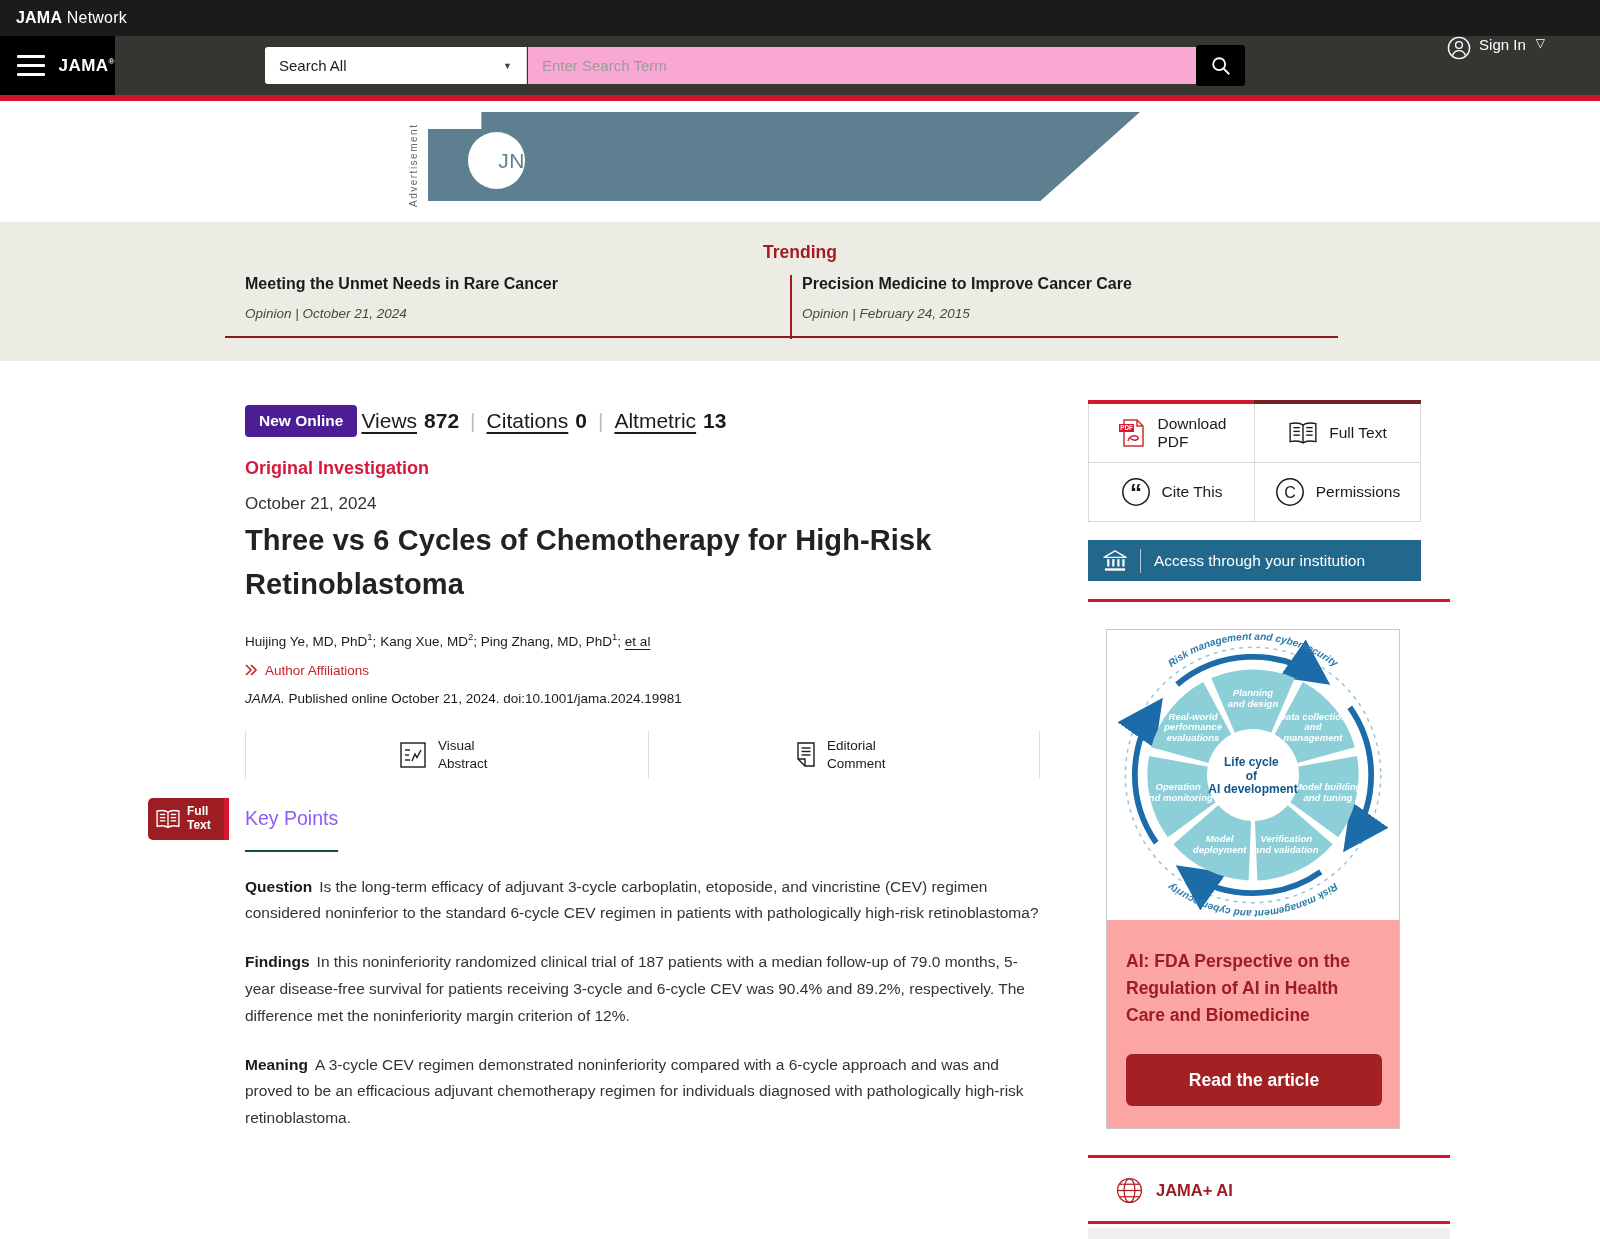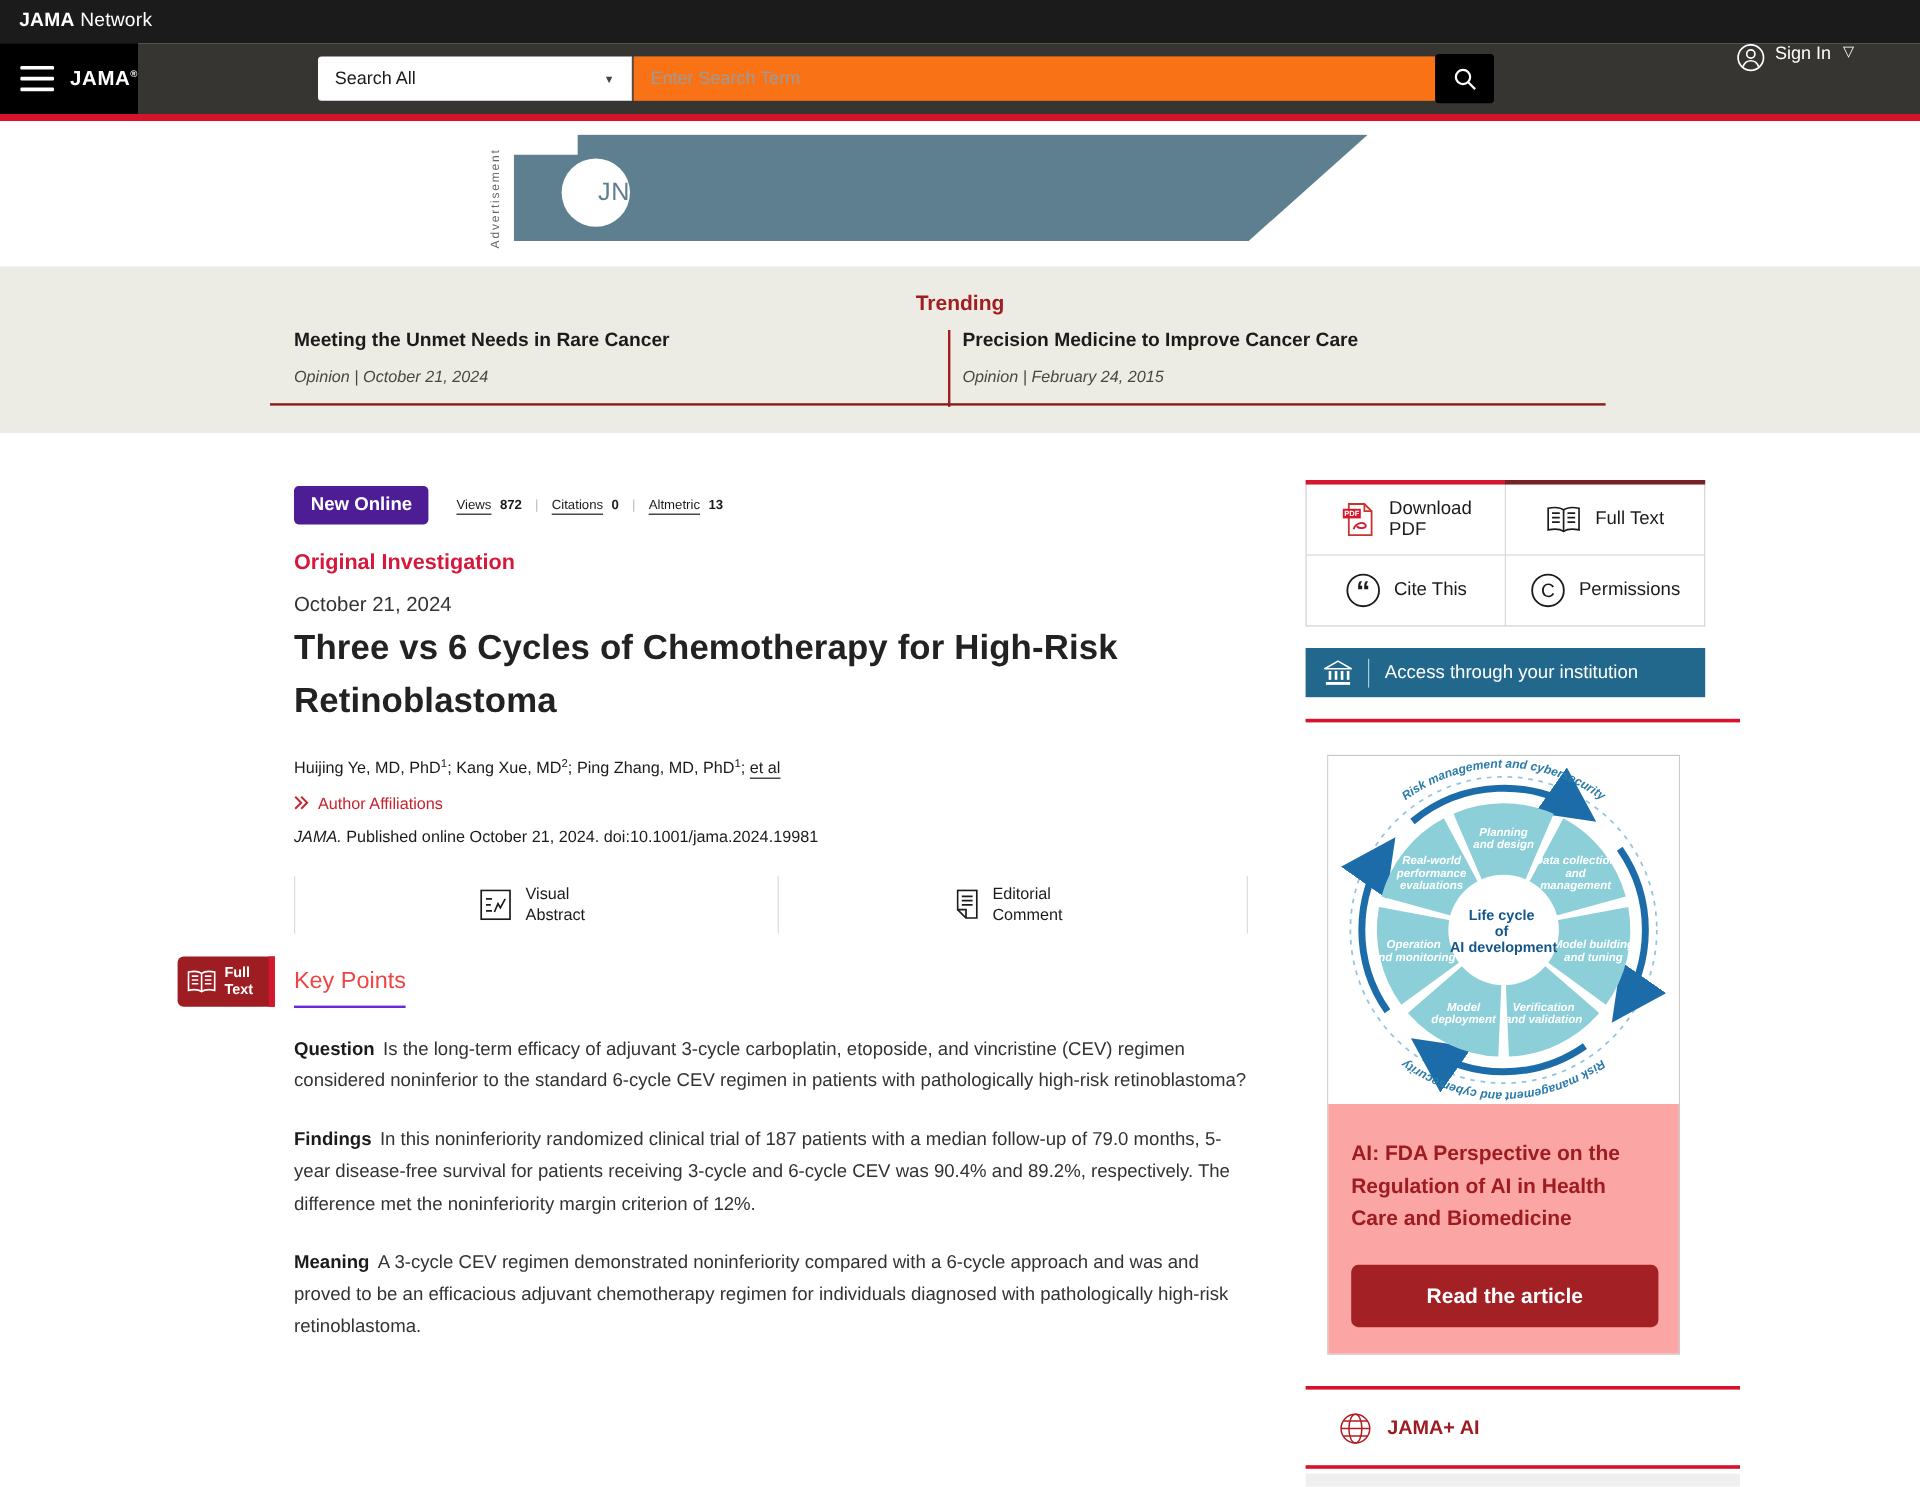--- a/index.html
+++ b/index.html
@@ -12,21 +12,21 @@
   .brand { color:#fff; font-size:16px; letter-spacing:.2px; cursor:pointer; }
   .brand b { font-weight:bold; }
   .navbar { position:absolute; left:0; top:36px; width:1600px; height:59px; background:#373531; }
   .logo-box { position:absolute; left:0; top:0; width:115px; height:59px; background:#000; display:flex; align-items:center; padding-left:17px; gap:13px; }
   .hamburger { width:32px; display:flex; flex-direction:column; gap:6px; cursor:pointer; }
   .hamburger span { display:block; height:3px; background:#fff; border-radius:1px; }
   .logo-jama { color:#fff; font-weight:bold; font-size:17px; letter-spacing:.5px; }
   .logo-jama sup { font-size:8px; }
   .search-select { position:absolute; left:265px; top:11px; width:262px; height:37px; background:#fff; border-radius:3px 0 0 3px; display:flex; align-items:center; padding:0 14px; font-size:15px; color:#1b1b1b; cursor:pointer; border-right:1px solid #ddd; }
   .search-select .caret { margin-left:auto; font-size:9px; color:#444; }
-  .search-input { position:absolute; left:528px; top:11px; width:668px; height:37px; border:none; outline:none; padding:0 14px; font-size:15px; font-family:"Liberation Sans",sans-serif; color:#1b1b1b; background:#f97316; }
+  .search-input { position:absolute; left:528px; top:11px; width:668px; height:37px; border:none; outline:none; padding:0 14px; font-size:15px; font-family:"Liberation Sans",sans-serif; color:#1b1b1b; background:#f9a8d4; }
   .search-input::placeholder { color:#9b9b9b; }
   .search-btn { position:absolute; left:1196px; top:9px; width:49px; height:41px; background:#000; border:none; border-radius:3px; display:flex; align-items:center; justify-content:center; cursor:pointer; }
   .signin { position:absolute; right:55px; top:0; height:59px; display:flex; gap:8px; color:#fff; font-size:15px; cursor:pointer; }
   .signin .tri { font-size:12px; margin-left:2px; }
   .red-rule-top { position:absolute; left:0; top:95px; width:1600px; height:6px; background:#d6132b; }
 
   
   .ad-strip { position:absolute; left:0; top:101px; width:1600px; height:121px; background:#fff; }
   .ad-vert { position:absolute; left:408px; top:14px; height:92px; writing-mode:vertical-rl; transform:rotate(180deg); font-size:10px; color:#666; letter-spacing:1.5px; }
   .ad-banner { position:absolute; left:428px; top:11px; width:712px; height:89px; background:#5d7f90; clip-path:polygon(0 19%, 7.5% 19%, 7.5% 0, 100% 0, 86% 100%, 0 100%); cursor:pointer; }
@@ -39,40 +39,40 @@
   .trend-item { position:absolute; top:53px; cursor:pointer; }
   .trend-item .t { font-size:16px; font-weight:600; color:#1b1b1b; }
   .trend-item .m { margin-top:13px; font-style:italic; font-size:13.5px; color:#4a473e; }
   .trend-div { position:absolute; left:790px; top:53px; width:2px; height:64px; background:#a11d20; }
   .trend-rule { position:absolute; left:225px; top:114px; width:1113px; height:2px; background:#8c1a1c; }
 
   
   .article { position:absolute; left:245px; top:405px; width:795px; }
   .badge-row { display:flex; align-items:center; height:32px; }
   .badge { background:#4c1d95; color:#fff; font-weight:bold; font-size:15.5px; padding:7px 14px; border-radius:4px; cursor:pointer; }
-  .metrics { display:flex; align-items:center; margin-left:23px; font-size:11px; }
+  .metrics { display:flex; align-items:center; margin-left:4px; font-size:21px; }
   .metric-label { text-decoration:underline; text-underline-offset:4px; color:#1b1b1b; cursor:pointer; }
   .metric-val { font-weight:bold; margin-left:7px; }
   .metric-sep { color:#bbb; margin:0 11px; }
   .category { margin-top:21px; color:#d6193a; font-weight:bold; font-size:18px; cursor:pointer; }
   .date { margin-top:15px; font-size:17px; color:#333; }
   h1.title { margin-top:5px; font-size:29px; font-weight:bold; color:#222; line-height:1.5; letter-spacing:.1px; }
   .subtitle { margin-top:2px; font-size:27px; font-weight:300; color:#222; line-height:1.35; }
   .authors { margin-top:25px; font-size:13.5px; color:#1b1b1b; }
   .authors sup { font-size:9.5px; }
   .authors .etal { text-decoration:underline; text-underline-offset:3px; cursor:pointer; }
   .affil { margin-top:14px; display:flex; align-items:center; gap:7px; color:#c8232c; font-size:13.5px; cursor:pointer; }
   .citation { margin-top:13px; font-size:13.5px; color:#1b1b1b; }
   .citation .j { font-style:italic; }
   .actions-row { position:relative; margin-top:23px; height:52px; display:flex; }
   .actions-row::before, .actions-row::after, .actions-row .mid { content:""; position:absolute; top:2px; width:1px; height:48px; background:#ddd; }
   .actions-row::before { left:0; } .actions-row::after { right:0; } .actions-row .mid { left:403px; }
   .action { width:50%; display:flex; align-items:center; justify-content:center; gap:12px; font-size:13.5px; line-height:1.3; color:#1b1b1b; cursor:pointer; }
   .keypoints { position:relative; margin-top:26px; }
-  .kp-head { display:inline-block; color:#ef4444; font-size:19.5px; padding-bottom:9px; border-bottom:2px solid #6d28d9; }
+  .kp-head { display:inline-block; color:#8b5cf6; font-size:19.5px; padding-bottom:20px; border-bottom:2px solid #14532d; }
   .ft-tab { position:absolute; left:-97px; top:-9px; width:81px; height:42px; background:#9e1d22; border-radius:5px 0 0 5px; display:flex; align-items:center; padding-left:7px; gap:6px; cursor:pointer; }
   .ft-tab::after { content:""; position:absolute; right:0; top:0; width:5px; height:100%; background:#d6182e; }
   .ft-tab .lbl { color:#fff; font-weight:bold; font-size:12px; line-height:1.15; }
   .kp-item { margin-top:22px; font-size:15.5px; line-height:1.73; color:#333; }
   .kp-item b { color:#1b1b1b; margin-right:7px; }
 
   
   .rail { position:absolute; left:1088px; top:400px; width:362px; }
   .tools { width:333px; }
   .tools-topbar { height:4px; background:linear-gradient(90deg,#d6182e 0 50%,#772226 50% 100%); }

